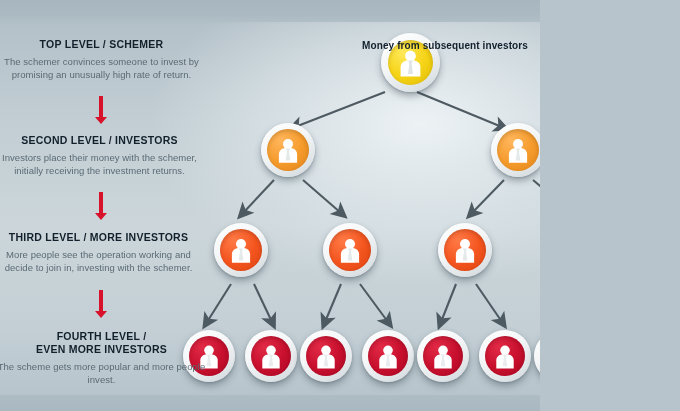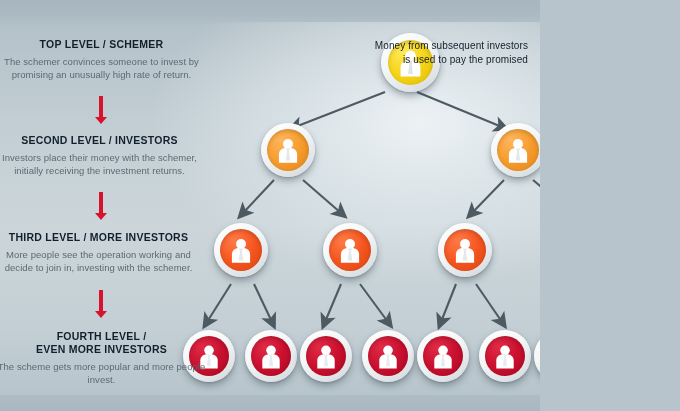--- a/index.html
+++ b/index.html
@@ -49,21 +49,21 @@
   .lvl .h{
     font-size:10.5px;font-weight:bold;color:#12202c;
     letter-spacing:.25px;line-height:13px;
   }
   .lvl .p{
     font-size:9.5px;color:#5a6a74;line-height:12.5px;margin-top:5px;
     letter-spacing:.05px;
   }
   .rtext{
     position:absolute;text-align:right;
-    font-size:10px;font-weight:normal;color:#12202c;line-height:13.5px;
+    font-size:10px;font-weight:bold;color:#12202c;line-height:13.5px;
     letter-spacing:.1px;
   }
 
   
   .rarrow{position:absolute;width:12px;}
   .rarrow .stem{position:absolute;left:4px;top:0;width:4px;background:#d8122a;}
   .rarrow .head{
     position:absolute;left:0;width:0;height:0;
     border-left:6px solid transparent;border-right:6px solid transparent;
     border-top:7px solid #d8122a;
@@ -281,16 +281,15 @@
   </div>
 
   <div class="lvl" style="left:-6px;top:330px;width:215px;">
     <div class="h">FOURTH LEVEL /</div>
     <div class="h">EVEN MORE INVESTORS</div>
     <div class="p">The scheme gets more popular and more people invest.</div>
   </div>
 
   <div class="rtext" style="right:12px;top:39px;width:215px;">
     <div>Money from subsequent investors</div>
-    <div>is used to pay the promised</div>
   </div>
 
 </div>
 
 </body></html>

